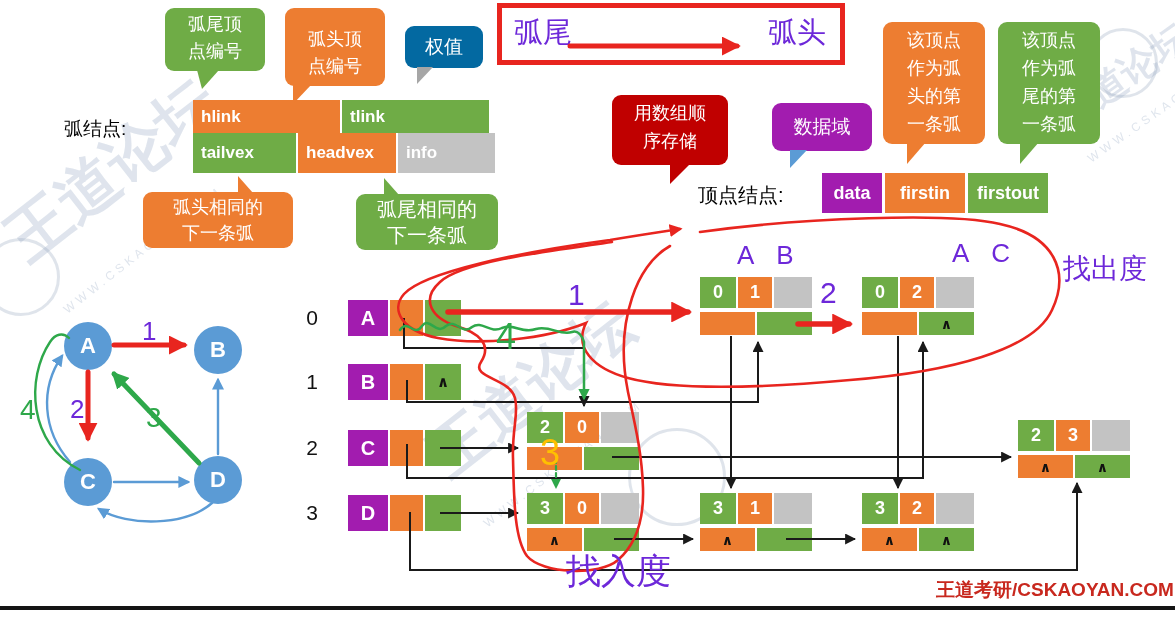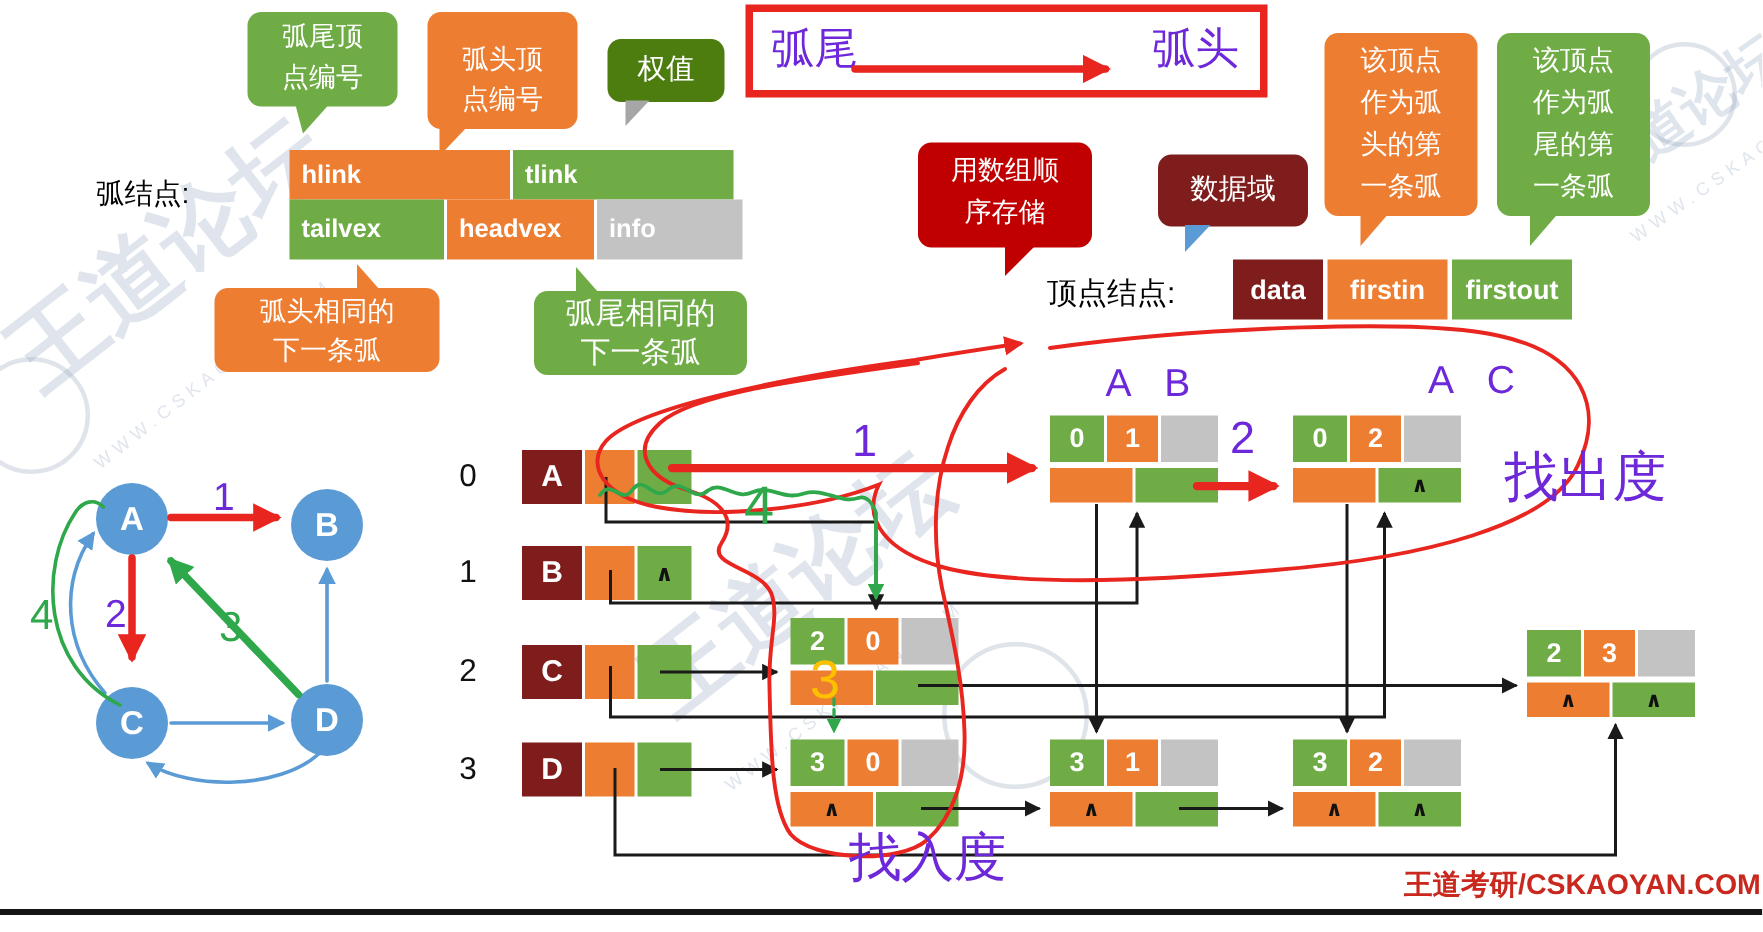--- a/index.html
+++ b/index.html
@@ -10,22 +10,22 @@
   .wm{position:absolute;color:#96a9c4;opacity:.30;font-weight:bold;pointer-events:none;
       transform:rotate(-38deg);white-space:nowrap;line-height:1.05;}
   .wm .sub{font-size:12px;letter-spacing:4px;font-weight:normal;}
   .wm-circle{position:absolute;border:3px solid rgba(150,165,190,.30);border-radius:50%;pointer-events:none;}
   
   .callout{position:absolute;color:#fff;text-align:center;border-radius:9px;z-index:3;}
   .tail{position:absolute;width:0;height:0;}
   
   .row{display:flex;gap:2px;}
   .cell{display:flex;align-items:center;color:#fff;font-weight:bold;}
-  .g{background:#6FAC46;} .o{background:#ED7D31;} .b{background:#7f1d1d;}
-  .gy{background:#C3C3C3;} .gyd{background:#4d7c0f;}
+  .g{background:#6FAC46;} .o{background:#ED7D31;} .b{background:#a21caf;}
+  .gy{background:#C3C3C3;} .gyd{background:#0369a1;}
   
   .vrow{position:absolute;display:flex;gap:2px;height:36px;z-index:2;}
   .vc{display:flex;align-items:center;justify-content:center;font-weight:bold;}
   .vc.b{width:40px;color:#fff;font-size:20px;}
   .vc.o{width:33px;color:#111;font-size:15px;}
   .vc.g{width:36px;color:#111;font-size:15px;}
   .idx{position:absolute;width:28px;text-align:center;font-size:21px;color:#111;z-index:2;}
   
   .arc{position:absolute;z-index:2;}
   .arc .r1{display:flex;gap:2px;height:31px;}
@@ -247,21 +247,21 @@
       <div class="c gy w38"></div>
     </div>
     <div class="r2">
       <div class="c2 o">∧</div>
       <div class="c2 g">∧</div>
     </div>
   </div>
 
   <div class="lbl red" style="left:737px;top:240px;font-size:26px;word-spacing:16px;z-index:7;">A B</div>
   <div class="lbl red" style="left:952px;top:238px;font-size:26px;word-spacing:16px;z-index:7;">A C</div>
-  <div class="lbl red" style="left:1003px;top:250px;font-size:36px;z-index:7;margin-top:44px;">找出度</div>
+  <div class="lbl red" style="left:1063px;top:250px;font-size:28px;z-index:7;">找出度</div>
   <div class="lbl red" style="left:566px;top:548px;font-size:35px;z-index:7;font-family:Liberation Serif, serif;">找入度</div>
   <div class="lbl red" style="left:568px;top:278px;font-size:30px;z-index:7;">1</div>
   <div class="lbl red" style="left:820px;top:276px;font-size:30px;z-index:7;">2</div>
   <div class="lbl grn" style="left:496px;top:316px;font-size:36px;z-index:7;">4</div>
   <div class="lbl yel" style="left:540px;top:432px;font-size:36px;z-index:7;">3</div>
 
   <div class="footer">王道考研/CSKAOYAN.COM</div>
   <div class="bottombar"></div>
 
   <svg class="overlay" width="1175" height="621" viewBox="0 0 1175 621">

